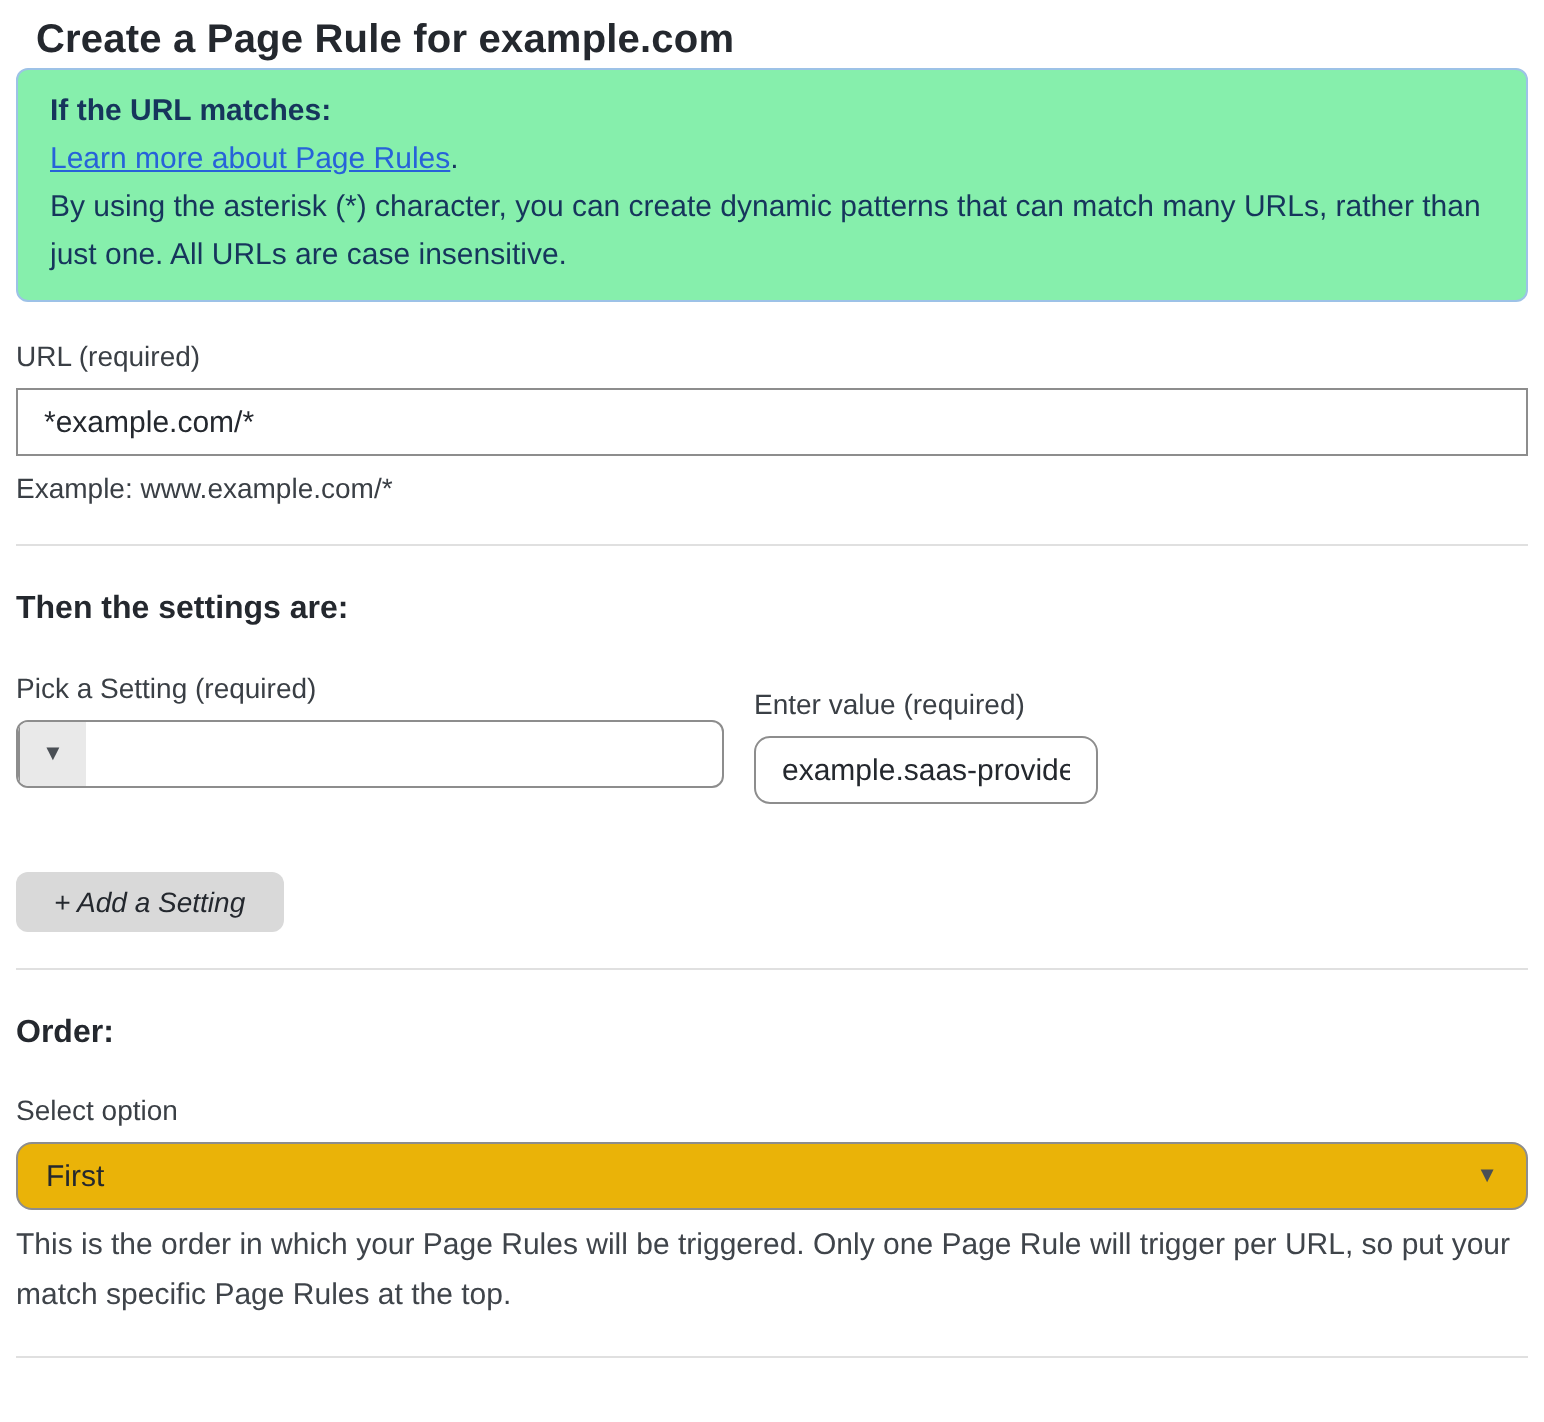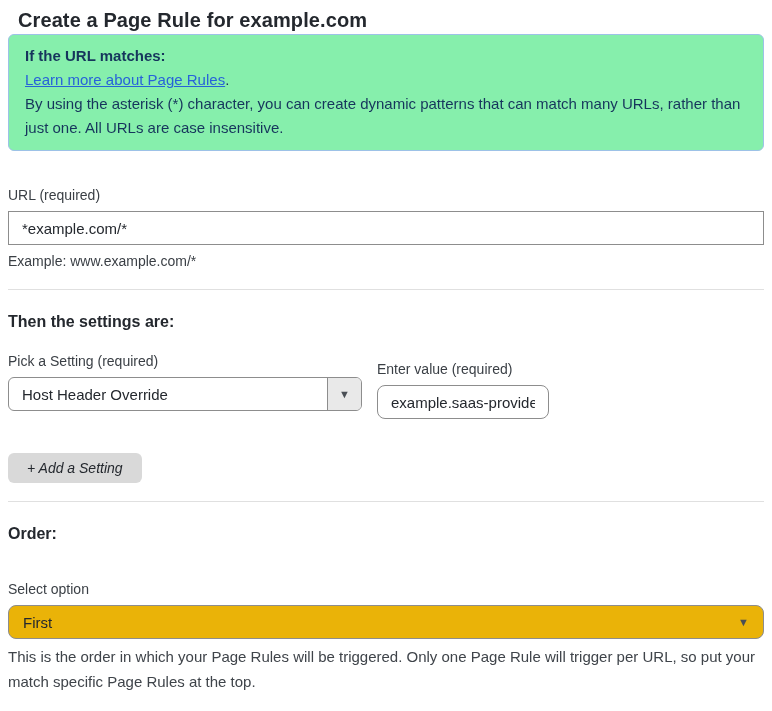--- a/index.html
+++ b/index.html
@@ -31,21 +31,21 @@
   .info-box .info-heading { font-weight: 700; }
   .info-box a.info-link {
     color: #2762d9;
     text-decoration: underline;
     cursor: pointer;
   }
   .field-label {
     font-size: 14px;
     line-height: 20px;
     color: #3a3f45;
-    margin-top: 34px;
+    margin-top: 17px;
   }
   .text-input {
     display: block;
     width: 100%;
     height: 34px;
     margin-top: 6px;
     border: 1px solid #8d8d8d;
     border-radius: 0;
     padding: 0 13px;
     font-size: 15px;
@@ -164,21 +164,20 @@
 <div class="helper-text">Example: www.example.com/*</div>
 
 <hr class="divider">
 
 <div class="section-heading">Then the settings are:</div>
 
 <div class="settings-row">
   <div class="col-setting">
     <div class="col-label">Pick a Setting (required)</div>
     <div class="select-box">
-      <div class="select-value">Host Header Override</div>
       <div class="select-arrow-seg">
         <span>▼</span>
       </div>
     </div>
   </div>
   <div class="col-value">
     <div class="col-label">Enter value (required)</div>
     <input class="text-input value-input" type="text" value="example.saas-provider.com" style="">
   </div>
 </div>

